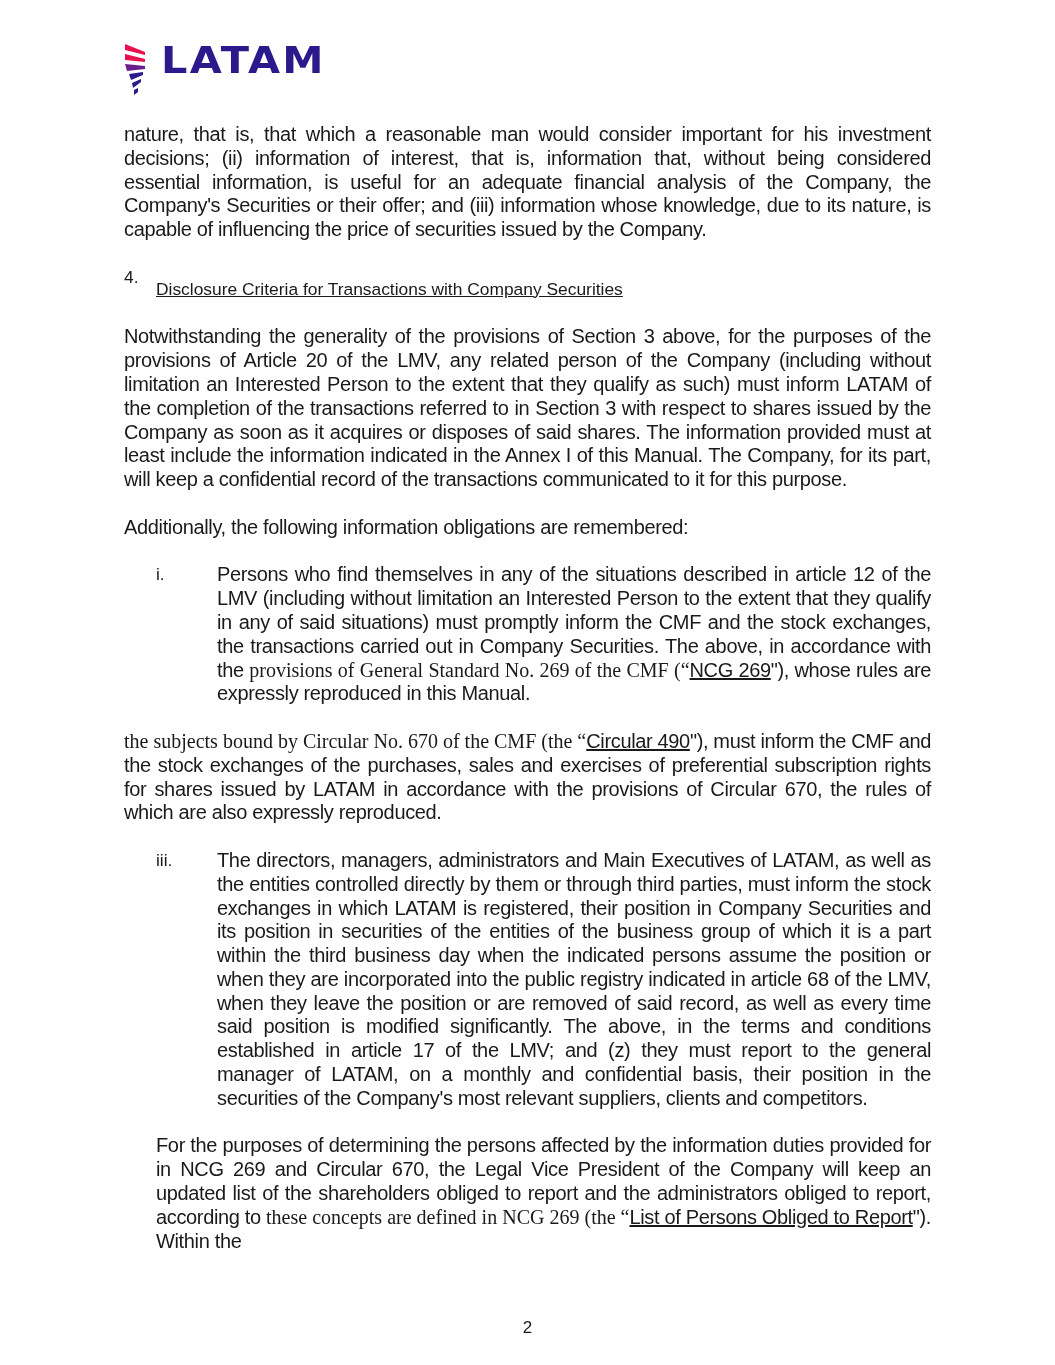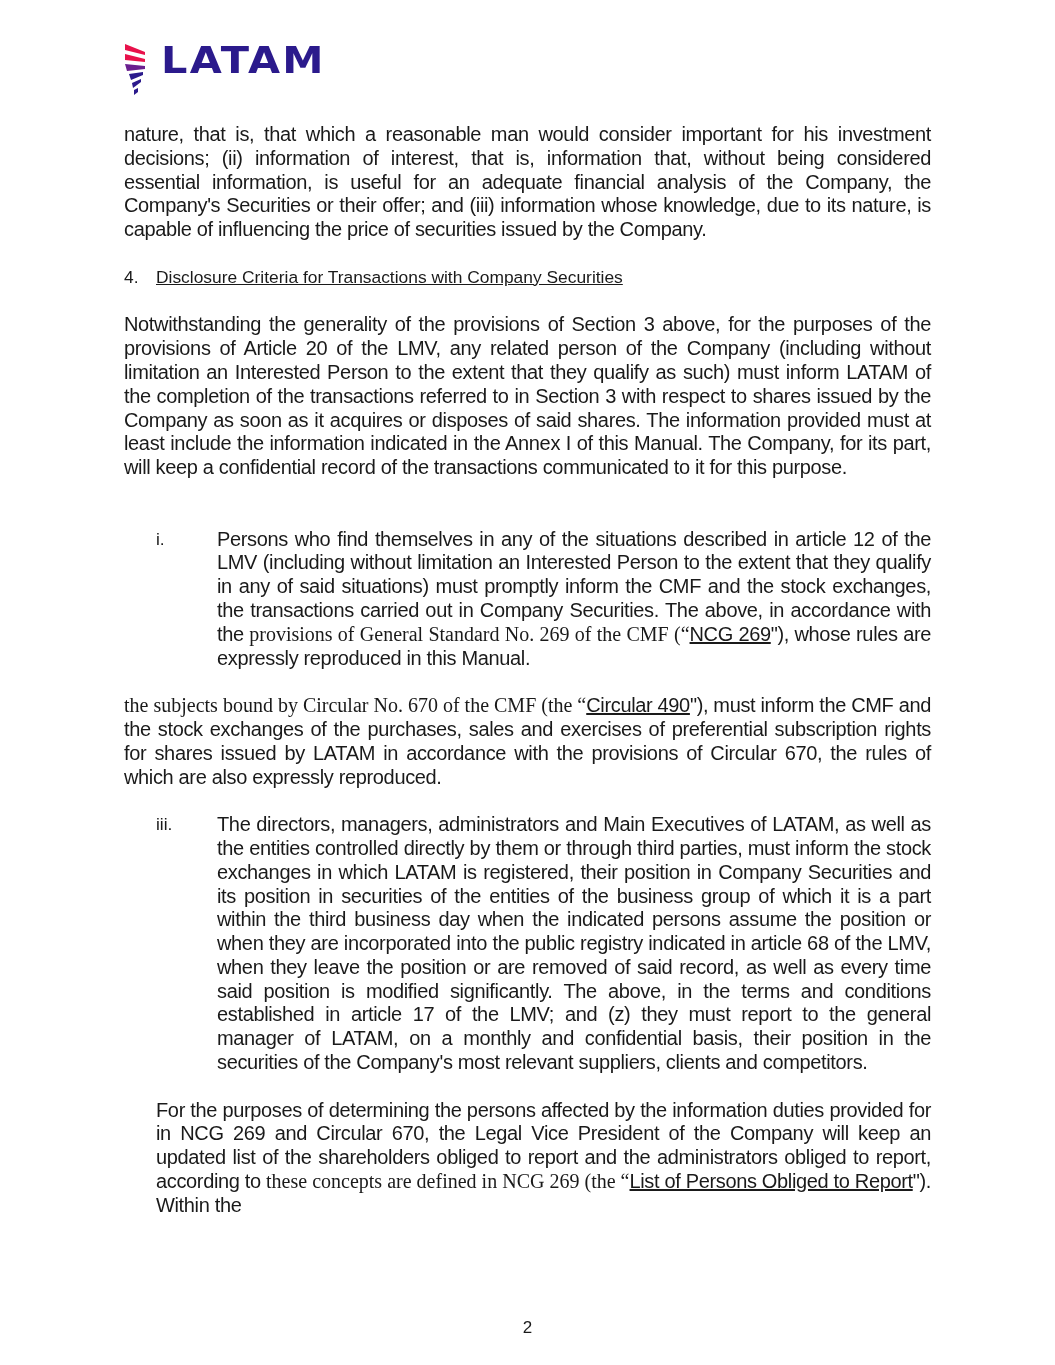--- a/index.html
+++ b/index.html
@@ -7,21 +7,21 @@
          font-family:"Liberation Sans", sans-serif; color:#1a1a1a; }
   .logo { position:absolute; left:123px; top:42px; height:54px; display:flex; align-items:flex-start; }
   .logo svg { display:block; }
   .logo-text { font-family:"DejaVu Sans", sans-serif; font-weight:bold; font-size:37px; color:#2b1a8c;
                letter-spacing:2px; margin-left:12px; line-height:1; transform:scaleX(1.12); transform-origin:left center; }
   .page { position:absolute; left:124px; top:123px; width:807px; }
   p { margin:0; font-size:20px; line-height:23.8px; text-align:justify; letter-spacing:-0.35px; }
   .gap { height:23.8px; }
   .heading { display:flex; font-size:17.4px; line-height:23.8px; }
   .heading .num { width:32px; }
-  .heading .title { text-decoration:underline; }
+  .heading .title { text-decoration:underline;margin-top:12px; }
   .item { display:flex; }
   .item .roman { width:93px; padding-left:32px; box-sizing:border-box; font-size:17.4px; line-height:23.8px; }
   .item .body { flex:1; }
   .indent { padding-left:32px; }
   .serif { font-family:"Liberation Serif", serif; letter-spacing:0; }
   u { }
   .pagenum { position:absolute; top:1318px; left:0; width:1055px; text-align:center; font-size:17px; }
 </style>
 </head>
 <body>
@@ -44,20 +44,21 @@
 
   <div class="heading">
     <span class="num">4.</span>
     <span class="title">Disclosure Criteria for Transactions with Company Securities</span>
   </div>
   <div class="gap"></div>
 
   <p>Notwithstanding the generality of the provisions of Section 3 above, for the purposes of the provisions of Article 20 of the LMV, any related person of the Company (including without limitation an Interested Person to the extent that they qualify as such) must inform LATAM of the completion of the transactions referred to in Section 3 with respect to shares issued by the Company as soon as it acquires or disposes of said shares. The information provided must at least include the information indicated in the Annex I of this Manual. The Company, for its part, will keep a confidential record of the transactions communicated to it for this purpose.</p>
   <div class="gap"></div>
 
+  <p>Additionally, the following information obligations are remembered:</p>
   <div class="gap"></div>
 
   <div class="item">
     <span class="roman">i.</span>
     <p class="body"><span>Persons who find themselves in any of the situations described in article 12 of the LMV (including without limitation an Interested Person to the extent that they qualify in any of said situations) must promptly inform the CMF and the stock exchanges, the transactions carried out in Company Securities. The above, in accordance with the </span><span class="serif">provisions of General Standard No. 269 of the CMF (“</span><u>NCG 269</u><span>"), whose rules are expressly reproduced in this Manual.</span></p>
   </div>
   <div class="gap"></div>
 
   <div class="item">
     <p class="body"><span class="serif">the subjects bound by Circular No. 670 of the CMF (the “</span><u>Circular 490</u><span>"), must inform the CMF and the stock exchanges of the purchases, sales and exercises of preferential subscription rights for shares issued by LATAM in accordance with the provisions of Circular 670, the rules of which are also expressly reproduced.</span></p>

